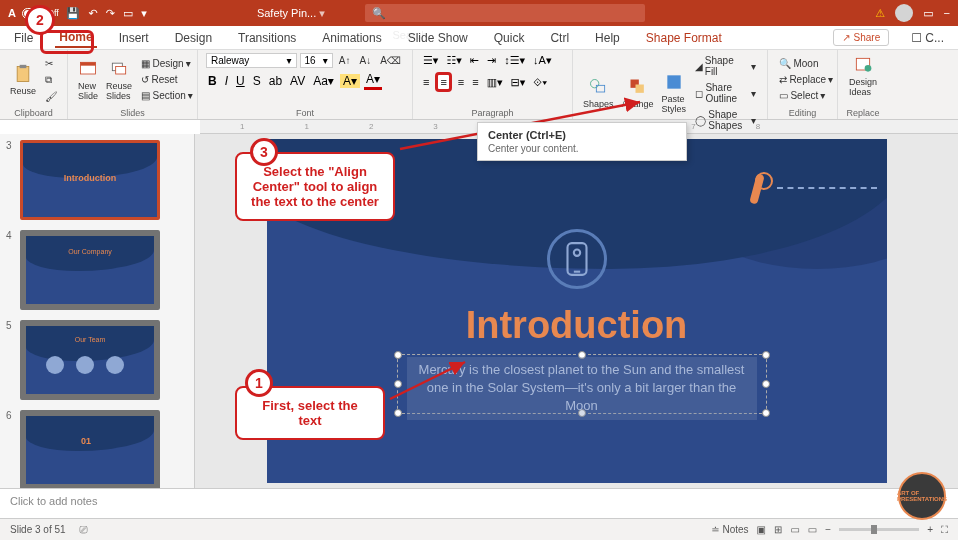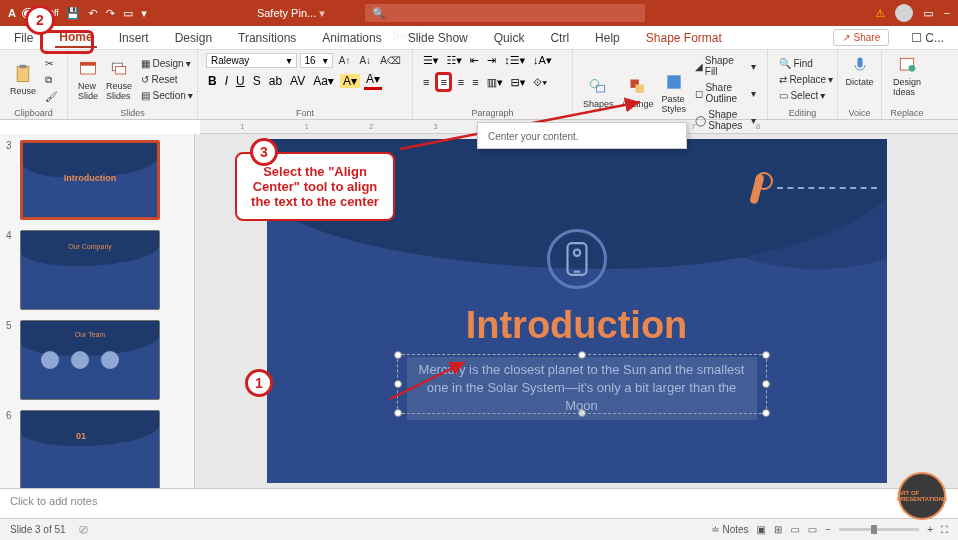--- a/index.html
+++ b/index.html
@@ -36,21 +36,21 @@
 .btn-row span { cursor: pointer; padding: 1px 2px; }
 
 .center-highlight { border: 3px solid #d01f1f; border-radius: 4px; padding: 2px; background: #fff; }
 
 .ruler { height: 14px; background: #f0f0f0; border-bottom: 1px solid #ccc; margin-left: 200px; display: flex; align-items: center; font-size: 8px; color: #999; gap: 60px; padding-left: 40px; }
 
 .workspace { display: flex; height: 354px; }
 .thumbs { width: 195px; background: #f5f5f5; overflow-y: auto; border-right: 1px solid #ccc; padding: 6px; }
 .thumb-item { display: flex; gap: 4px; margin-bottom: 10px; }
 .thumb-num { font-size: 10px; color: #666; width: 10px; }
-.thumb { width: 140px; height: 80px; background: #2d4a8a; border: 1px solid #737373; border-radius: 2px; position: relative; overflow: hidden; }
+.thumb { width: 140px; height: 80px; background: #2d4a8a; border: 6px solid #737373; border-radius: 2px; position: relative; overflow: hidden; }
 .thumb.active { border: 3px solid #c94a2a; }
 .thumb::before { content: ''; position: absolute; top: 0; left: 0; right: 0; height: 35px; background: #1e3a6b; border-radius: 0 0 60% 40%; }
 
 .canvas-area { flex: 1; background: #e8e8e8; display: flex; flex-direction: column; position: relative; }
 .slide-canvas { width: 620px; height: 350px; background: #2d4a8a; margin: 5px auto; position: relative; overflow: hidden; }
 .wave { position: absolute; top: -30px; left: -20px; right: -20px; height: 160px; background: #1e3a6b; border-radius: 0 0 45% 55% / 0 0 70% 60%; }
 .wave2 { position: absolute; top: -50px; right: -80px; width: 300px; height: 180px; background: #253f78; border-radius: 50%; }
 
 .slide-icon { position: absolute; top: 90px; left: 50%; transform: translateX(-50%); width: 60px; height: 60px; border: 3px solid #5a7db8; border-radius: 50%; display: flex; align-items: center; justify-content: center; }
 .slide-icon svg { width: 28px; height: 38px; stroke: #8fa8d4; fill: none; stroke-width: 2; }
@@ -259,52 +259,43 @@
         <span class="small-btn">◢ <span>Shape Fill</span> ▾</span>
         <span class="small-btn">◻ <span>Share Outline</span> ▾</span>
         <span class="small-btn">◯ <span>Shape Shapes</span> ▾</span>
       </div>
     </div>
     <div class="group-label">Drawing</div>
   </div>
 
   <div class="group" style="width:70px">
     <div class="small-stack" style="flex:1;justify-content:center">
-      <span class="small-btn">🔍 <span>Find</span></span>
+      <span class="small-btn">🔍 <span>Moon</span></span>
       <span class="small-btn">⇄ <span>Replace</span> ▾</span>
       <span class="small-btn">▭ <span>Select</span> ▾</span>
     </div>
     <div class="group-label">Editing</div>
   </div>
 
-  <div class="group" style="width:44px">
-    <div class="big-btn" style="flex:1">
-        <svg viewBox="0 0 24 24">
-          <rect x="9" y="3" width="6" height="12" rx="3" fill="#4a8cd4"></rect>
-          <path d="M6 12 a6 6 0 0 0 12 0" fill="none" stroke="#4a8cd4"></path>
-        </svg>
-        <span>Dictate</span>
-      </div>
-    <div class="group-label">Voice</div>
-  </div>
 
   <div class="group" style="width:50px;border-right:none">
     <div class="big-btn" style="flex:1">
         <svg viewBox="0 0 24 24">
           <rect x="4" y="4" width="16" height="14" fill="#fff" stroke="#c94a2a"></rect>
           <circle cx="18" cy="16" r="4" fill="#4a8"></circle>
         </svg>
         <span style="white-space:pre">Design
 Ideas</span>
       </div>
     <div class="group-label">Replace</div>
   </div>
 </div>
 
 <div class="tooltip">
+  <div class="tt-title">Center (Ctrl+E)</div>
   <div class="tt-body">Center your content.</div>
 </div>
 
 <div class="ruler">
   <span>1</span>
     <span>1</span>
     <span>2</span>
     <span>3</span>
     <span>4</span>
     <span>5</span>
@@ -379,20 +370,21 @@
     <svg class="arrow" style="top:-40px;left:200px" width="260" height="80">
       <defs>
           <marker id="ah1" markerWidth="8" markerHeight="8" refX="6" refY="3" orient="auto">
             <path d="M0,0 L6,3 L0,6 Z" fill="#d01f1f"></path>
           </marker>
         </defs>
       <line x1="5" y1="55" x2="245" y2="8" stroke="#d01f1f" stroke-width="2.5" marker-end="url(#ah1)"></line>
     </svg>
 
     <div class="callout-num" style="top:235px;left:50px">1</div>
+    <div class="callout" style="top:252px;left:40px;width:150px">First, select the text</div>
     <svg class="arrow" style="top:220px;left:190px" width="90" height="50">
       <defs>
           <marker id="ah2" markerWidth="8" markerHeight="8" refX="6" refY="3" orient="auto">
             <path d="M0,0 L6,3 L0,6 Z" fill="#d01f1f"></path>
           </marker>
         </defs>
       <line x1="5" y1="45" x2="80" y2="8" stroke="#d01f1f" stroke-width="2.5" marker-end="url(#ah2)"></line>
     </svg>
   </div>
 </div>

